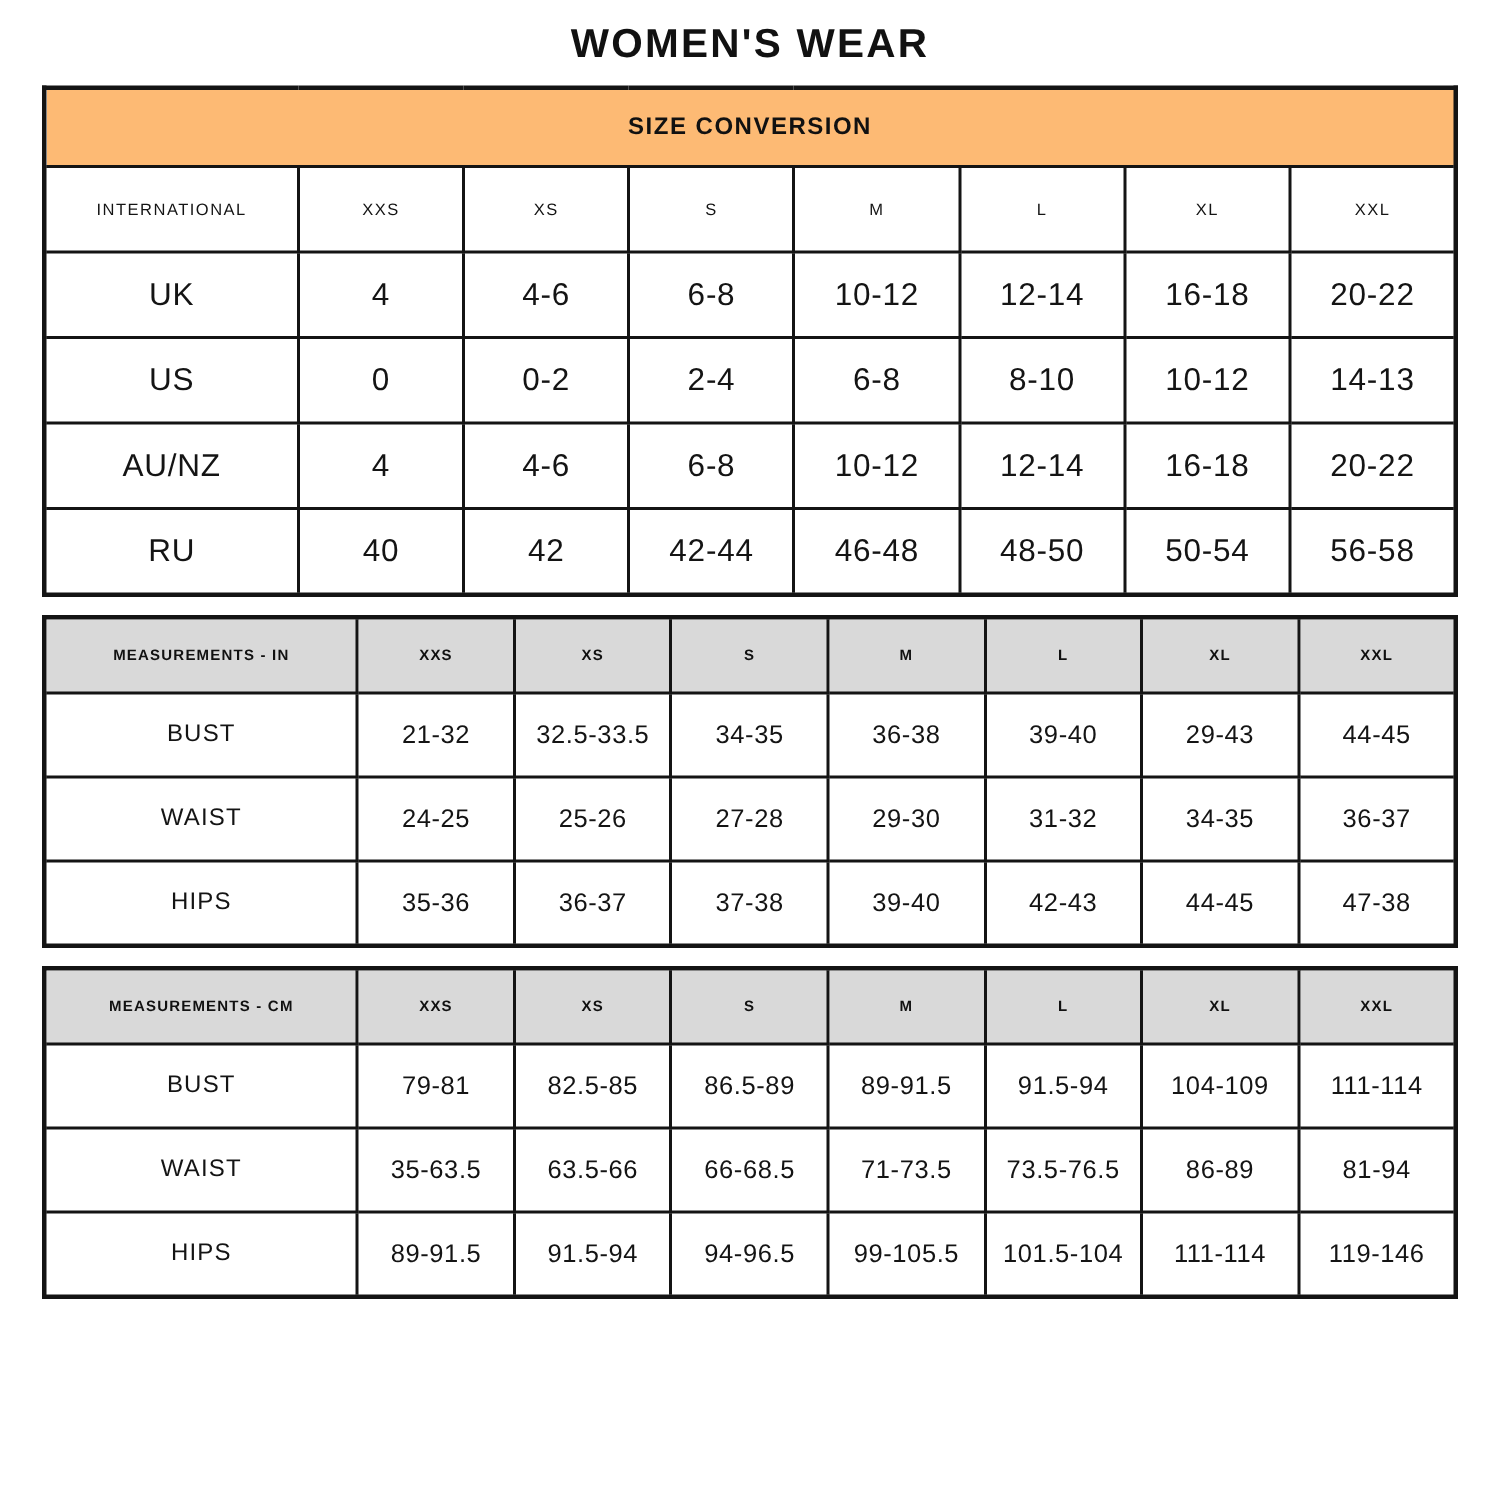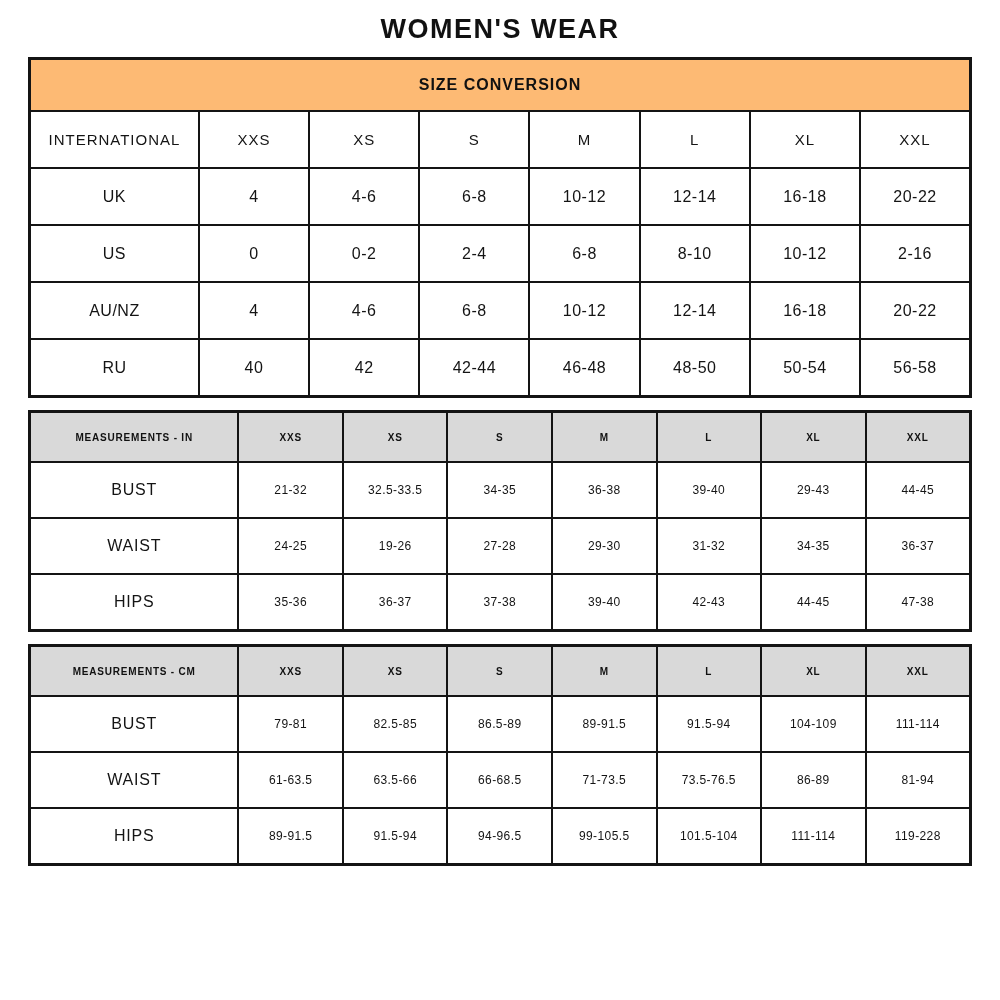--- a/index.html
+++ b/index.html
@@ -44,43 +44,43 @@
   .t-conv .banner {
     background: #fdba74;
     height: 50px;
     font-size: 16px;
     font-weight: 700;
     letter-spacing: 1px;
     color: #111111;
   }
   .t-conv thead .size-row th {
     height: 55px;
-    font-size: 15px;
+    font-size: 11px;
     font-weight: 400;
     letter-spacing: 1px;
     background: #ffffff;
   }
   .t-conv tbody td {
     height: 55px;
-    font-size: 16px;
+    font-size: 21px;
     letter-spacing: 0.5px;
     text-align: center;
   }
   
   .t-meas thead th {
     background: #d9d9d9;
     height: 48px;
     font-size: 10px;
     font-weight: 700;
     letter-spacing: 0.8px;
     color: #111111;
   }
   .t-meas tbody td {
     height: 54px;
-    font-size: 12px;
+    font-size: 17px;
     letter-spacing: 0.4px;
   }
   .t-meas tbody td.row-label {
     font-size: 16px;
     letter-spacing: 0.8px;
   }
 </style>
 </head>
 <body>
 
@@ -126,21 +126,21 @@
           <td>20-22</td>
         </tr>
         <tr>
           <td class="row-label">US</td>
           <td>0</td>
           <td>0-2</td>
           <td>2-4</td>
           <td>6-8</td>
           <td>8-10</td>
           <td>10-12</td>
-          <td>2-16</td>
+          <td>14-13</td>
         </tr>
         <tr>
           <td class="row-label">AU/NZ</td>
           <td>4</td>
           <td>4-6</td>
           <td>6-8</td>
           <td>10-12</td>
           <td>12-14</td>
           <td>16-18</td>
           <td>20-22</td>
@@ -188,21 +188,21 @@
           <td>32.5-33.5</td>
           <td>34-35</td>
           <td>36-38</td>
           <td>39-40</td>
           <td>29-43</td>
           <td>44-45</td>
         </tr>
         <tr>
           <td class="row-label">WAIST</td>
           <td>24-25</td>
-          <td>19-26</td>
+          <td>25-26</td>
           <td>27-28</td>
           <td>29-30</td>
           <td>31-32</td>
           <td>34-35</td>
           <td>36-37</td>
         </tr>
         <tr>
           <td class="row-label">HIPS</td>
           <td>35-36</td>
           <td>36-37</td>
@@ -244,34 +244,34 @@
           <td>79-81</td>
           <td>82.5-85</td>
           <td>86.5-89</td>
           <td>89-91.5</td>
           <td>91.5-94</td>
           <td>104-109</td>
           <td>111-114</td>
         </tr>
         <tr>
           <td class="row-label">WAIST</td>
-          <td>61-63.5</td>
+          <td>35-63.5</td>
           <td>63.5-66</td>
           <td>66-68.5</td>
           <td>71-73.5</td>
           <td>73.5-76.5</td>
           <td>86-89</td>
           <td>81-94</td>
         </tr>
         <tr>
           <td class="row-label">HIPS</td>
           <td>89-91.5</td>
           <td>91.5-94</td>
           <td>94-96.5</td>
           <td>99-105.5</td>
           <td>101.5-104</td>
           <td>111-114</td>
-          <td>119-228</td>
+          <td>119-146</td>
         </tr>
       </tbody>
   </table>
 
 </div>
 
 </body></html>

